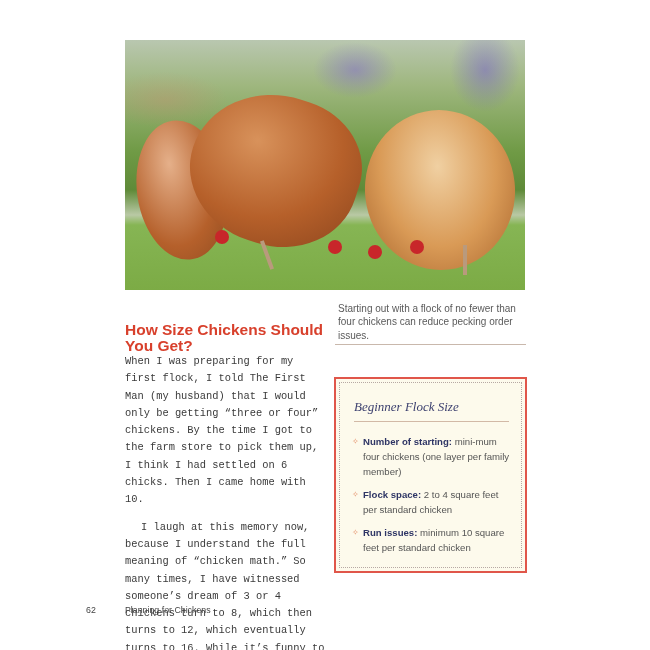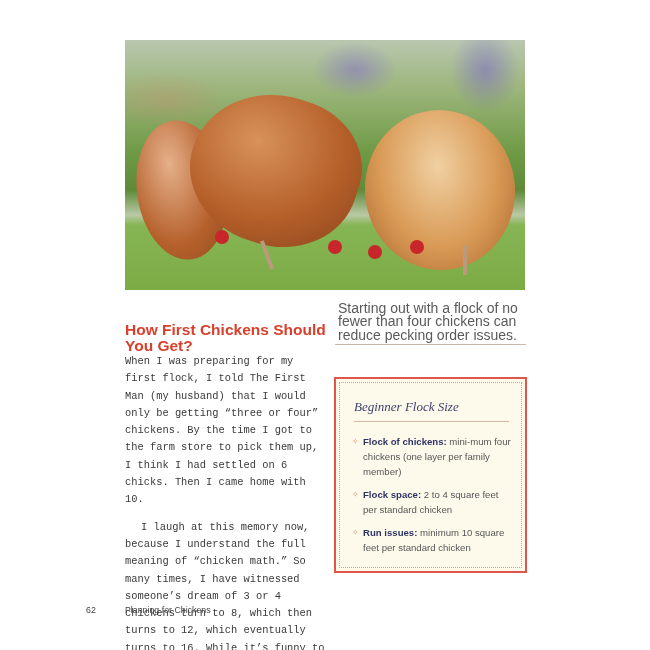--- a/index.html
+++ b/index.html
@@ -20,21 +20,21 @@
     .hen1 { left: 12px; top: 80px; width: 90px; height: 140px;
       background: radial-gradient(ellipse at 40% 30%, #e5b08a, #b5602b 60%, #8b4a20); transform: rotate(-8deg); }
     .hen2 { left: 65px; top: 55px; width: 170px; height: 150px;
       background: radial-gradient(ellipse at 35% 35%, #d8925b, #b6602a 55%, #8a441d); transform: rotate(18deg); border-radius: 55% 45% 50% 50%; }
     .hen3 { left: 240px; top: 70px; width: 150px; height: 160px;
       background: radial-gradient(ellipse at 50% 35%, #f0d0a2, #d99a56 55%, #a8642c); transform: rotate(-6deg); }
     .comb { position: absolute; width: 14px; height: 14px; border-radius: 50%; background: #c8262a; }
     .leg { position: absolute; width: 4px; height: 30px; background: #b99a7d; }
     .caption {
       position: absolute; left: 338px; top: 302px; width: 190px;
-      font-size: 14px; line-height: 13.4px; color: #5a5a5a;
+      font-size: 10px; line-height: 13.4px; color: #5a5a5a;
     }
     .caption-rule { position: absolute; left: 335px; top: 344px; width: 191px; height: 1px; background: #c9b8ac; }
     .heading {
       position: absolute; left: 125px; top: 322px; width: 210px;
       font-weight: bold; font-size: 15.5px; line-height: 15.5px; color: #d8402c;
     }
     .body-text {
       position: absolute; left: 125px; top: 353px; width: 200px;
       font-family: Liberation Mono, monospace; font-size: 10.4px; line-height: 17.3px; color: #3a3a3a;
     }
@@ -74,33 +74,33 @@
   <div class="comb" style="left:203px;top:200px;"></div>
   <div class="comb" style="left:243px;top:205px;"></div>
   <div class="comb" style="left:285px;top:200px;"></div>
   <div class="leg" style="left:140px;top:200px;transform:rotate(-20deg);"></div>
   <div class="leg" style="left:338px;top:205px;"></div>
 </div>
 
 <div class="caption">Starting out with a flock of no fewer than four chickens can reduce pecking order issues.</div>
 <div class="caption-rule"></div>
 
-<div class="heading">How First Chickens Should You Get?</div>
+<div class="heading">How Size Chickens Should You Get?</div>
 
 <div class="body-text">
   <p>When I was preparing for my first flock, I told The First Man (my husband) that I would only be getting “three or four” chickens. By the time I got to the farm store to pick them up, I think I had settled on 6 chicks. Then I came home with 10.</p>
   <p class="indent">I laugh at this memory now, because I understand the full meaning of “chicken math.” So many times, I have witnessed someone’s dream of 3 or 4 chickens turn to 8, which then turns to 12, which eventually turns to 16. While it’s funny to think about, starting out with too many chickens can be stressful and end up creating a discour-aging situation for beginners. I know this</p>
 </div>
 
 <div class="sidebar">
   <div class="sidebar-inner">
     <div class="sidebar-title">Beginner Flock Size</div>
     <ul class="sidebar-list">
       <li class="sidebar-item">
-        <span class="bullet">✧</span><span class="item-label">Flock of chickens:</span><span> mini-mum four chickens (one layer per family member)</span>
+        <span class="bullet">✧</span><span class="item-label">Number of starting:</span><span> mini-mum four chickens (one layer per family member)</span>
       </li>
       <li class="sidebar-item">
         <span class="bullet">✧</span><span class="item-label">Flock space:</span><span> 2 to 4 square feet per standard chicken</span>
       </li>
       <li class="sidebar-item">
         <span class="bullet">✧</span><span class="item-label">Run issues:</span><span> minimum 10 square feet per standard chicken</span>
       </li>
     </ul>
   </div>
 </div>

